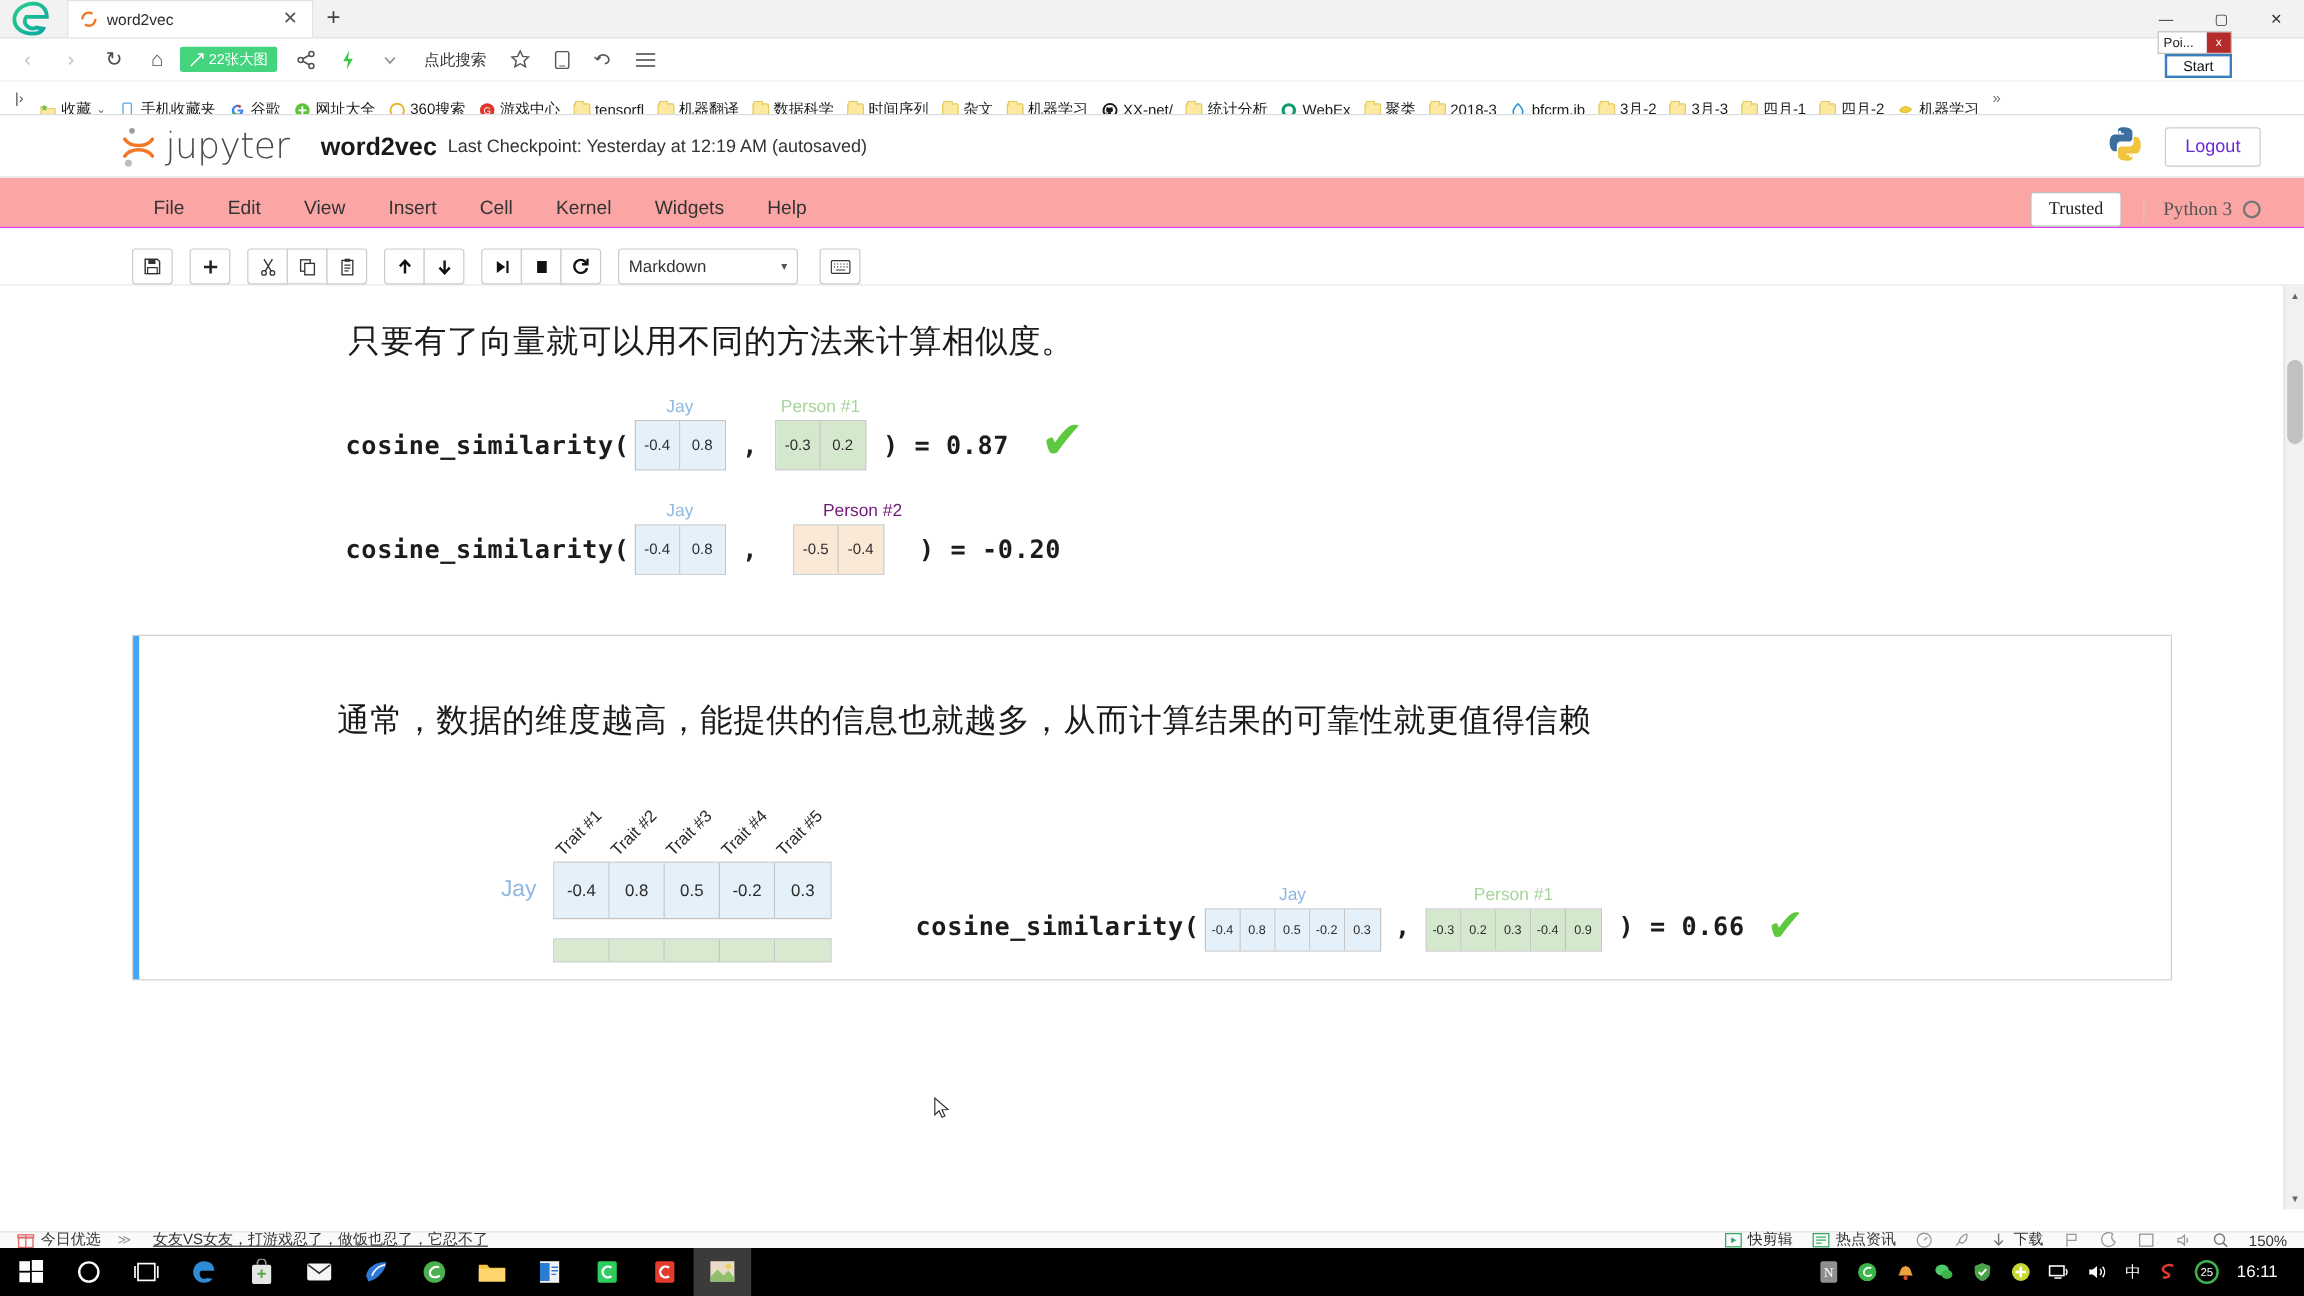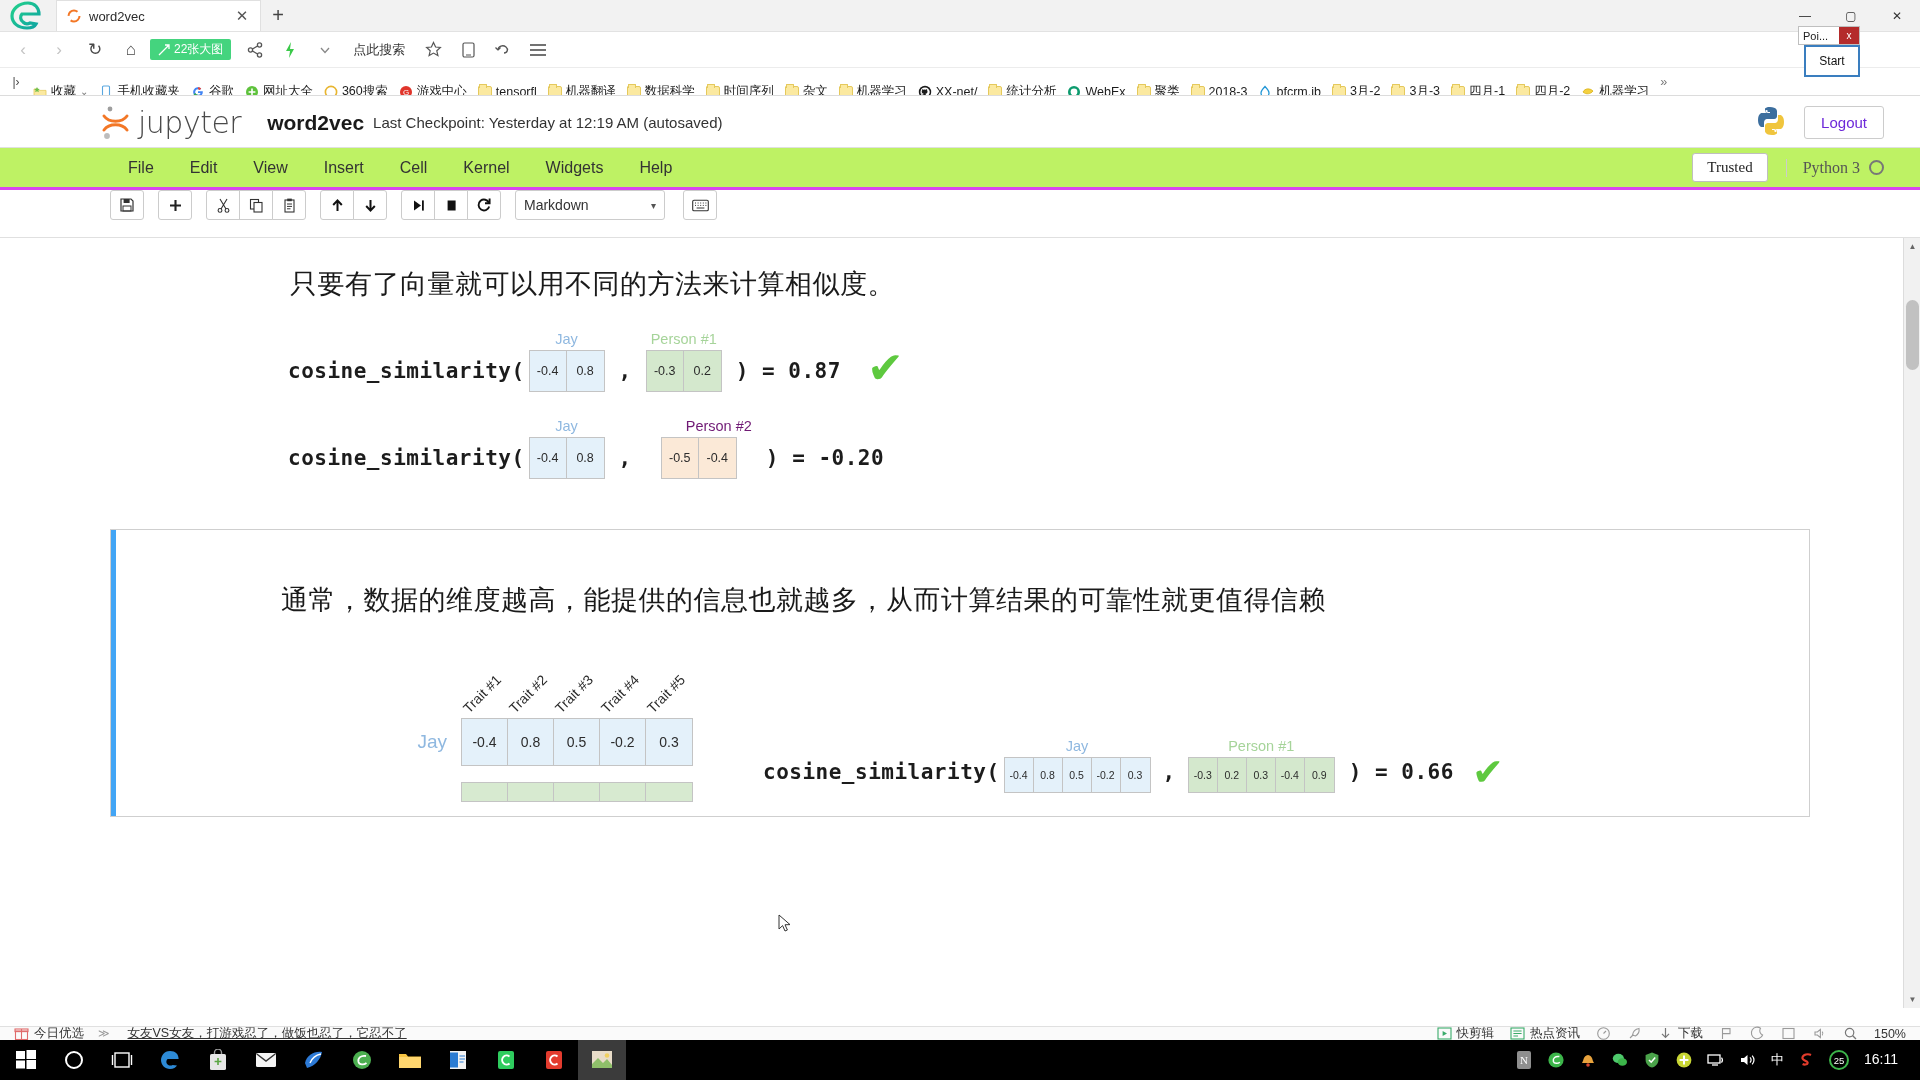--- a/index.html
+++ b/index.html
@@ -95,21 +95,21 @@
   .poi-row {
     background: #fff; border: 1px solid #bfbfbf; display: flex; align-items: center;
     height: 19px; padding-left: 4px;
   }
   .poi-label { flex: 1; color: #222; font-size: 11px; }
   .poi-x {
     width: 20px; height: 17px; background: #b42b2b; color: #fff;
     display: flex; align-items: center; justify-content: center; font-size: 10px; cursor: pointer;
   }
   .poi-start {
-    margin-left: 6px; width: 56px; height: 32px; background: #fff;
+    margin-left: 6px; width: 56px; height: 20px; background: #fff;
     border: 2px solid #3a7ebf; display: flex; align-items: center; justify-content: center;
     font-size: 12px; color: #111; cursor: pointer;
   }
 
   
   .page { position: absolute; left:0; top: 98px; width: 1920px; height: 938px; background: #fff; overflow: hidden; }
 
   .jp-header {
     height: 50px; display: flex; align-items: center; padding: 0 36px 0 100px;
     border-bottom: 1px solid #e0e0e0; background: #fff; position: relative;
@@ -121,35 +121,35 @@
   }
   .nb-name { font-size: 21px; font-weight: 700; color: #1a1a1a; }
   .nb-ckpt { font-size: 15px; color: #333; margin-left: 9px; font-weight: 400;}
   .jp-header-right { margin-left: auto; display: flex; align-items: center; gap: 16px; }
   .logout-btn {
     border: 1px solid #cccccc; background: #fff; border-radius: 3px;
     padding: 7px 16px; font-size: 15px; color: #6d28d9; cursor: pointer;
   }
 
   .jp-menubar {
-    height: 42px; display: flex; align-items: center; padding: 0 36px 0 110px;
-    border-bottom: 3px solid #d946ef; gap: 0; background: #bef264;
+    height: 42px; display: flex; align-items: flex-end; padding: 0 36px 0 110px;
+    border-bottom: 1px solid #d946ef; gap: 0; background: #fca5a5;
   }
   .jp-menu { padding: 6px 18px; font-size: 16px; color: #333; cursor: pointer; }
   .jp-menubar-right { margin-left: auto; display: flex; align-items: center; gap: 18px; font-family: Liberation Serif, serif;}
   .trusted {
     border: 1px solid #bfbfbf; border-radius: 3px; padding: 5px 14px;
     font-size: 15px; color: #222; background: #fff; cursor: pointer;
   }
   .kernel-ind { display: flex; align-items: center; gap: 9px; font-size: 16px; color: #555;
     border-left: 1px solid #ccc; padding-left: 16px;}
   .kernel-circle { width: 15px; height: 15px; border: 2px solid #777; border-radius: 50%; }
 
   .jp-toolbar {
-    height: 48px; display: flex; align-items: flex-start; padding: 0 36px 0 110px;
+    height: 48px; display: flex; align-items: flex-end; padding: 0 36px 0 110px;
     border-bottom: 1px solid #e0e0e0; gap: 0; background: #fff;
   }
   .tb-group { display: flex; margin-right: 14px; }
   .tb-btn {
     width: 34px; height: 30px; border: 1px solid #cccccc; background: #fff;
     display: flex; align-items: center; justify-content: center; cursor: pointer;
     margin-left: -1px; color: #333;
   }
   .tb-group .tb-btn:first-child { margin-left: 0; border-radius: 3px 0 0 3px; }
   .tb-group .tb-btn:last-child { border-radius: 0 3px 3px 0; }

